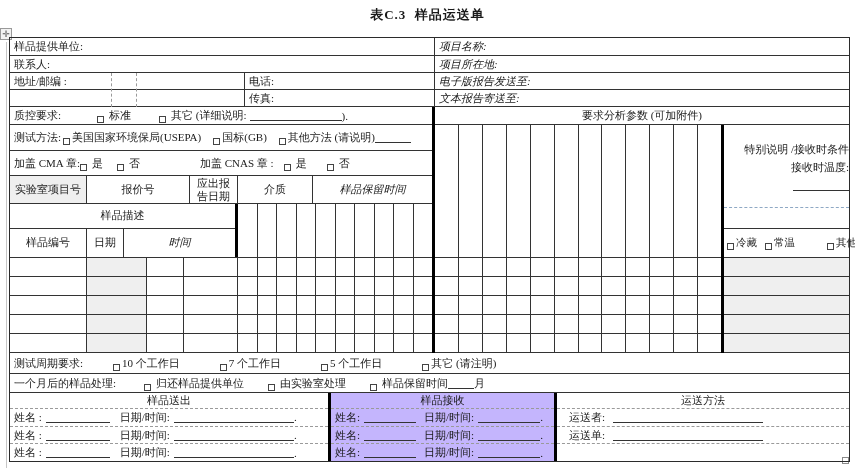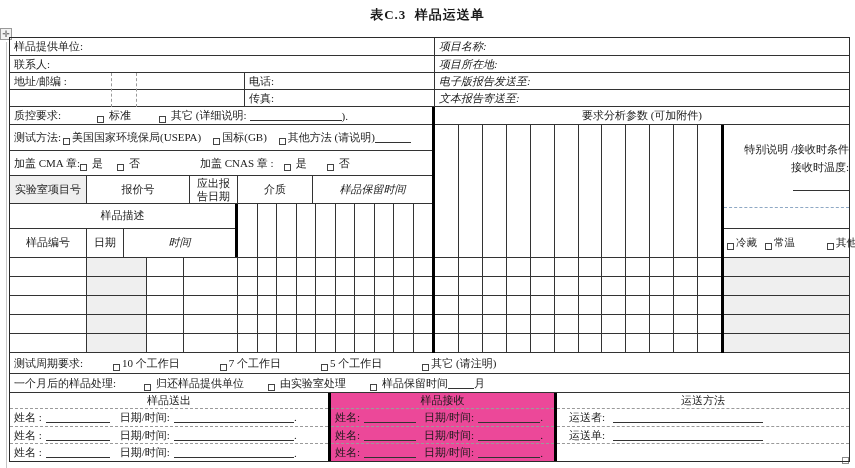--- a/index.html
+++ b/index.html
@@ -56,21 +56,21 @@
     padding:0 3px; font-size:10.5px; white-space:nowrap; }
   .spg { height:19px; border-bottom:1px solid #333; background:#efefef; }
   .spg:last-child { border-bottom:1px solid #333; }
 
   .dcol { }
   .dhead { height:16px; border-bottom:1px dashed #9a9a9a; display:flex;
     align-items:center; justify-content:center; }
   .drow { flex:1; border-bottom:1px dashed #9a9a9a; display:flex; align-items:center;
     padding:0 4px; white-space:nowrap; overflow:hidden;font-family:Liberation Serif, serif; }
   .dcol > .drow:last-child { border-bottom:none; }
-  .graybg { background:#ec4899; }
+  .graybg { background:#c4b5fd; }
 
   .ml6{margin-left:6px;padding-left:26px;} .ml8{margin-left:8px;} .ml10{margin-left:10px;}
   .ml12{margin-left:12px;} .ml14{margin-left:14px;} .ml20{margin-left:20px;}
   .ml24{margin-left:24px;} .ml28{margin-left:28px;} .ml30{margin-left:30px;}
   .ml36{margin-left:36px;} .ml40{margin-left:40px;} .ml60{margin-left:60px;}
 </style>
 </head>
 <body>
 
 <div class="page">

